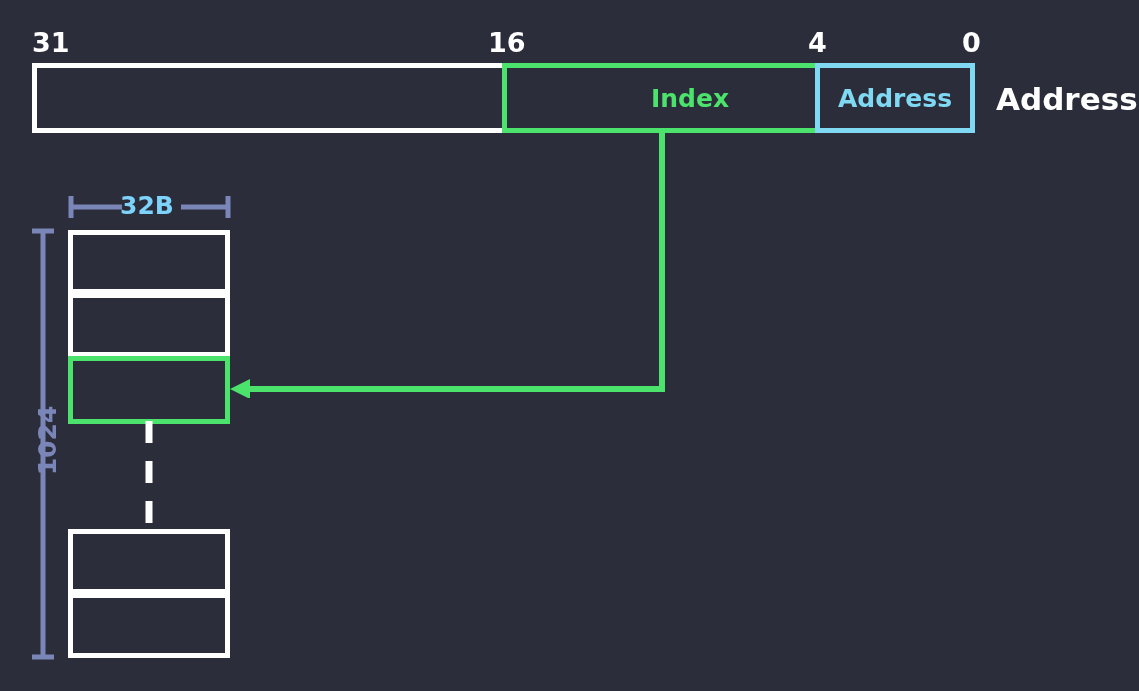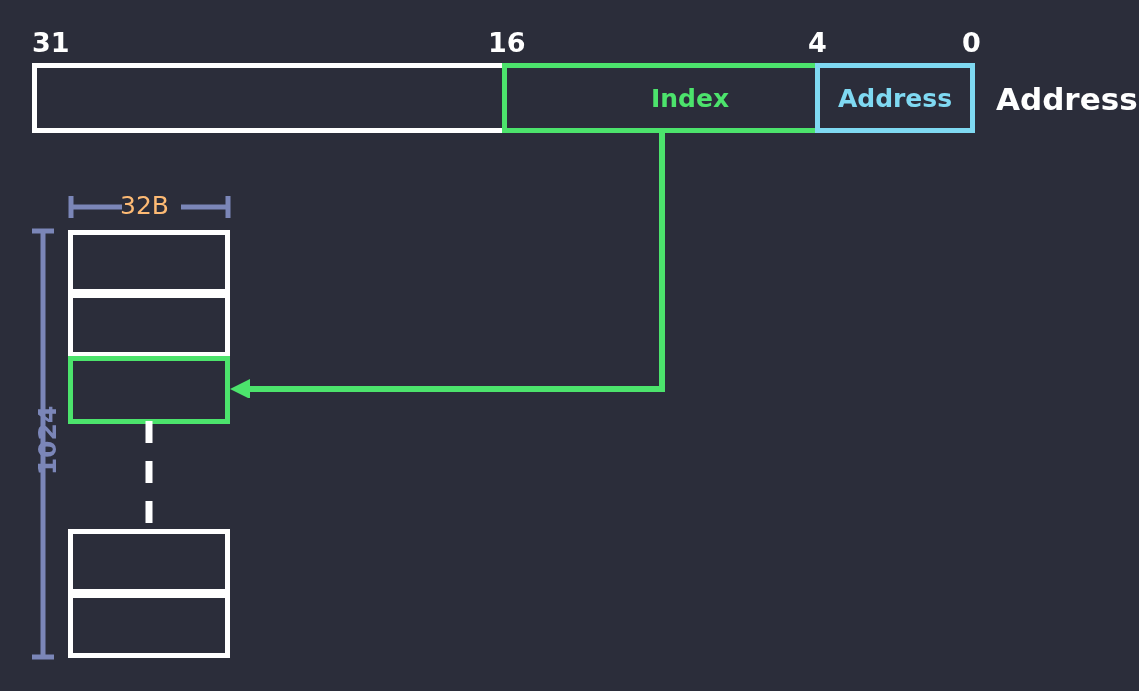--- a/index.html
+++ b/index.html
@@ -97,23 +97,23 @@
     left: 62px;
     top: 194px;
     width: 175px;
     height: 26px;
     pointer-events: none;
   }
   #dim-32b-label {
     position: absolute;
     left: 120px;
     top: 193px;
-    color: #fdba74;
+    color: #7dd3fc;
     font-size: 25px;
-    font-weight: 400;
+    font-weight: 700;
     line-height: 1;
     white-space: nowrap;
   }
 
   
   #dim-1024-line {
     position: absolute;
     left: 30px;
     top: 226px;
     width: 26px;

